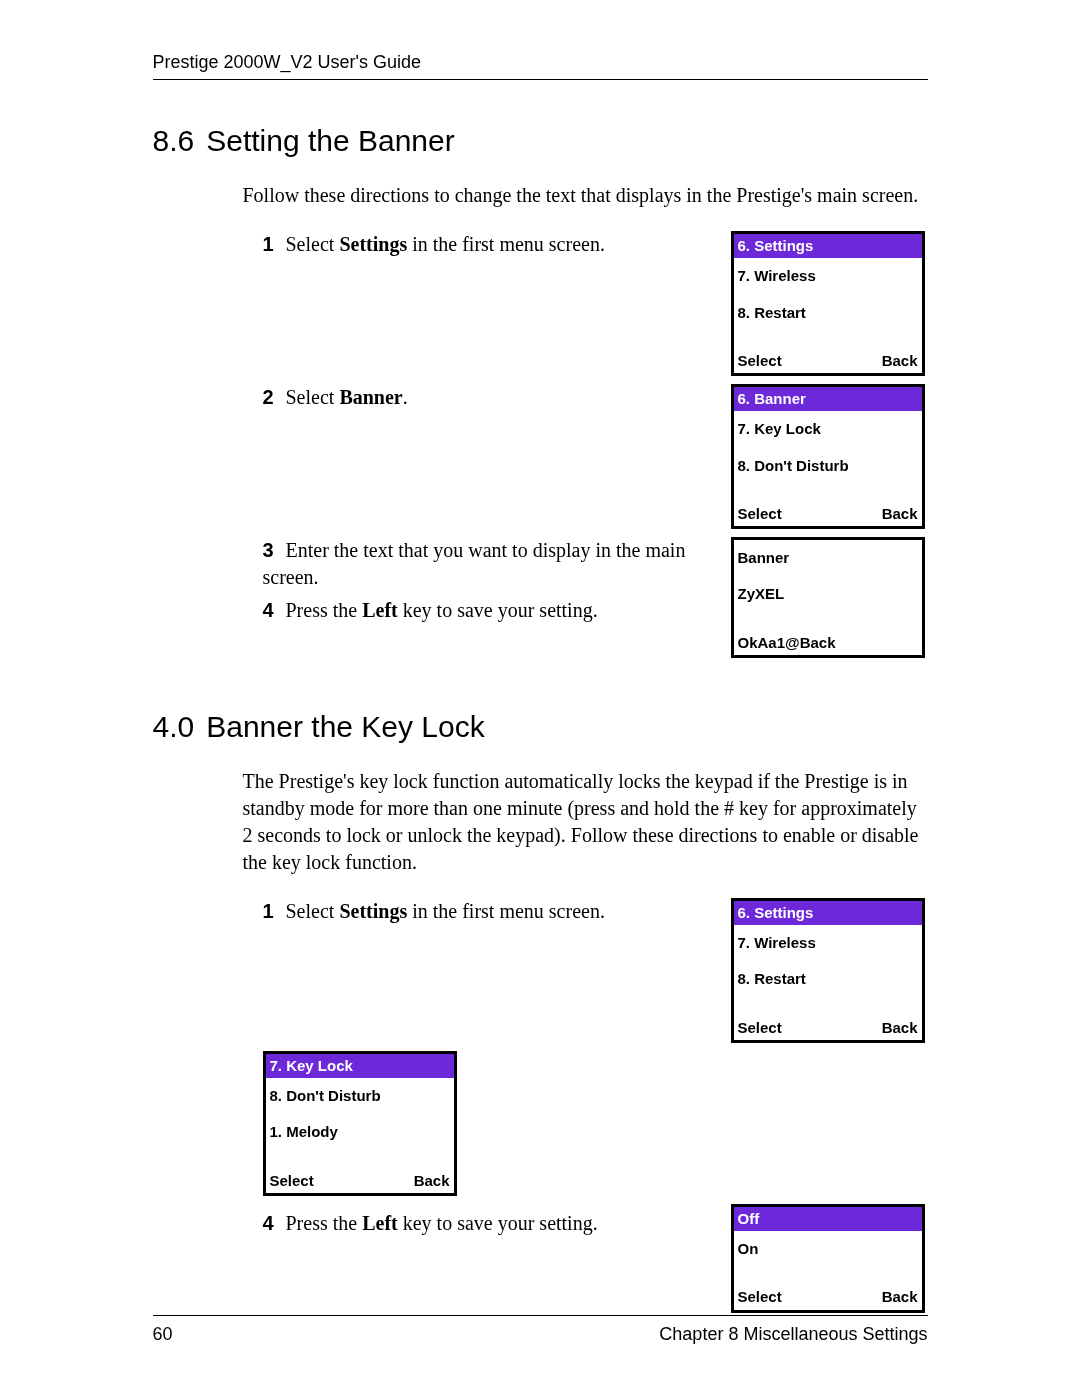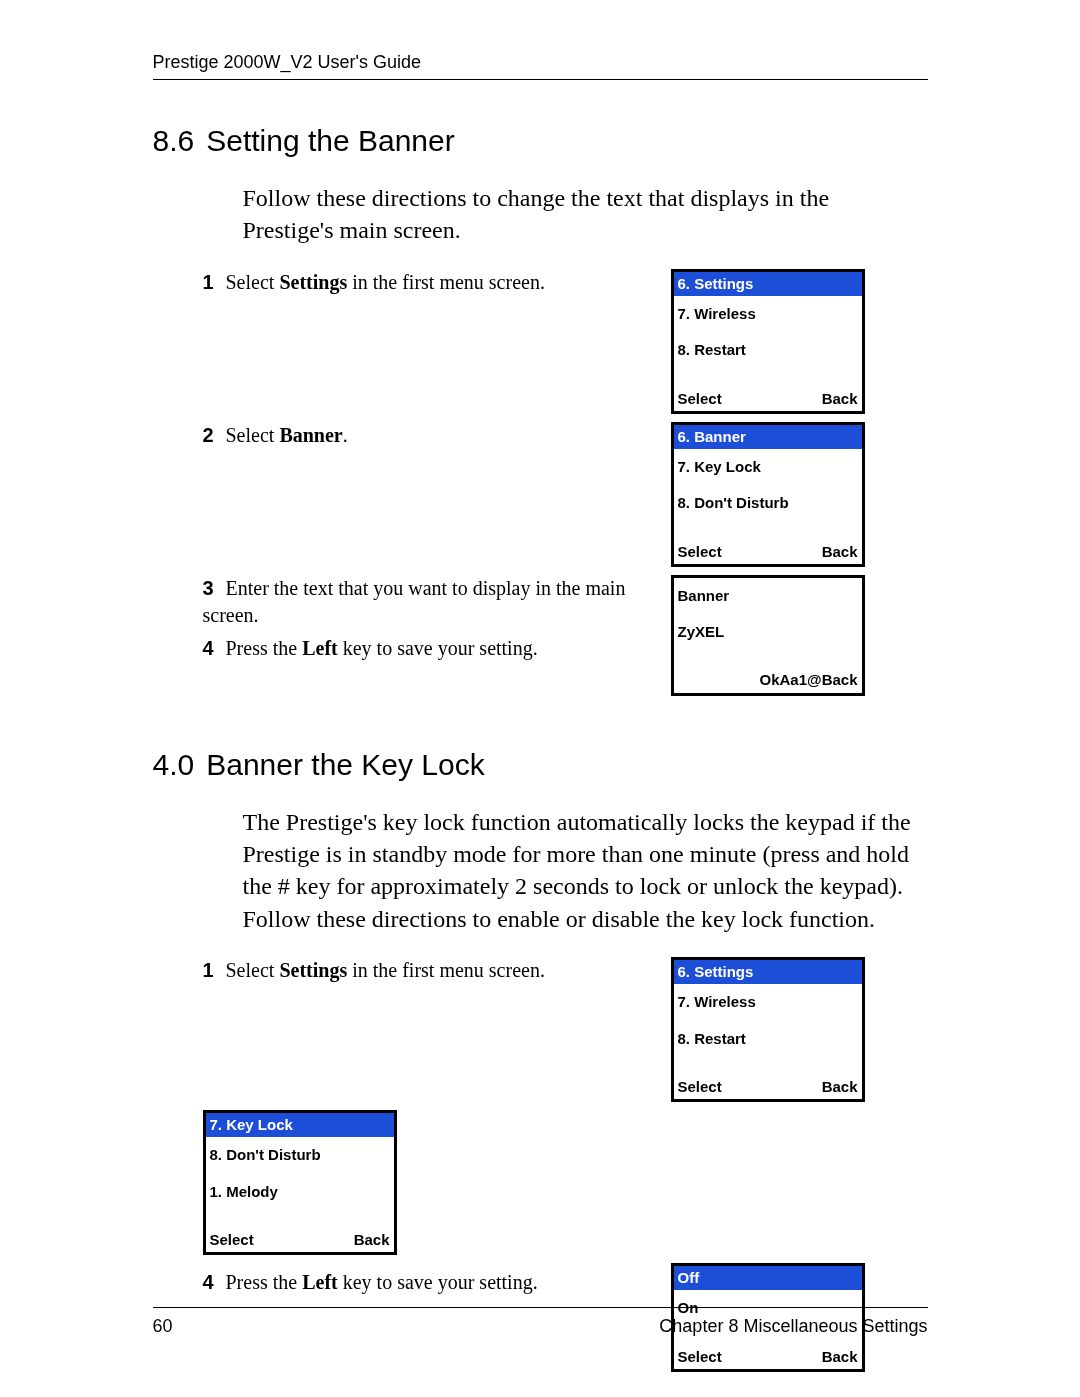--- a/index.html
+++ b/index.html
@@ -24,26 +24,26 @@
     padding-bottom:6px;
   }
   h2{
     font-family:Arial,Helvetica,sans-serif;
     font-weight:normal;
     font-size:30px;
     margin:44px 0 24px 0;
   }
   h2 .secno{margin-right:12px}
   .intro{
-    font-size:24px;
+    font-size:20px;
     margin:0 4px 22px 90px;
     line-height:1.35;
   }
   .steps-block{
-    margin-left:50px;
+    margin-left:110px;
   }
   .step-row{
     display:flex;
     align-items:flex-start;
   }
   .step-text{
     flex:0 0 460px;
     font-size:20px;
     line-height:1.35;
     padding-right:8px;
@@ -58,39 +58,39 @@
   .phone{
     width:188px;
     border:3px solid #000;
     font-family:Arial,Helvetica,sans-serif;
     font-size:15px;
     font-weight:bold;
     line-height:1.35;
     margin-bottom:8px;
   }
   .phone .hl{
-    background:#1d4ed8;color:#fff;
+    background:#6d28d9;color:#fff;
     padding:2px 4px;
   }
   .phone .ln{
     padding:8px 4px;
   }
   .phone .sk{
     display:flex;justify-content:space-between;
     padding:2px 4px 2px 4px;
   }
   .phone .sk3{
-    display:flex;justify-content:flex-end;
+    display:flex;justify-content:flex-start;
     padding:2px 4px 2px 4px;
   }
   .phone .spacer{height:18px}
   .footer{
     position:absolute;
     left:100px;right:100px;
-    bottom:60px;
+    bottom:52px;
     border-top:1.5px solid #000;
     padding-top:8px;
     font-family:Arial,Helvetica,sans-serif;
     font-size:18px;
     display:flex;justify-content:space-between;
   }
 </style>
 </head>
 <body>
 

